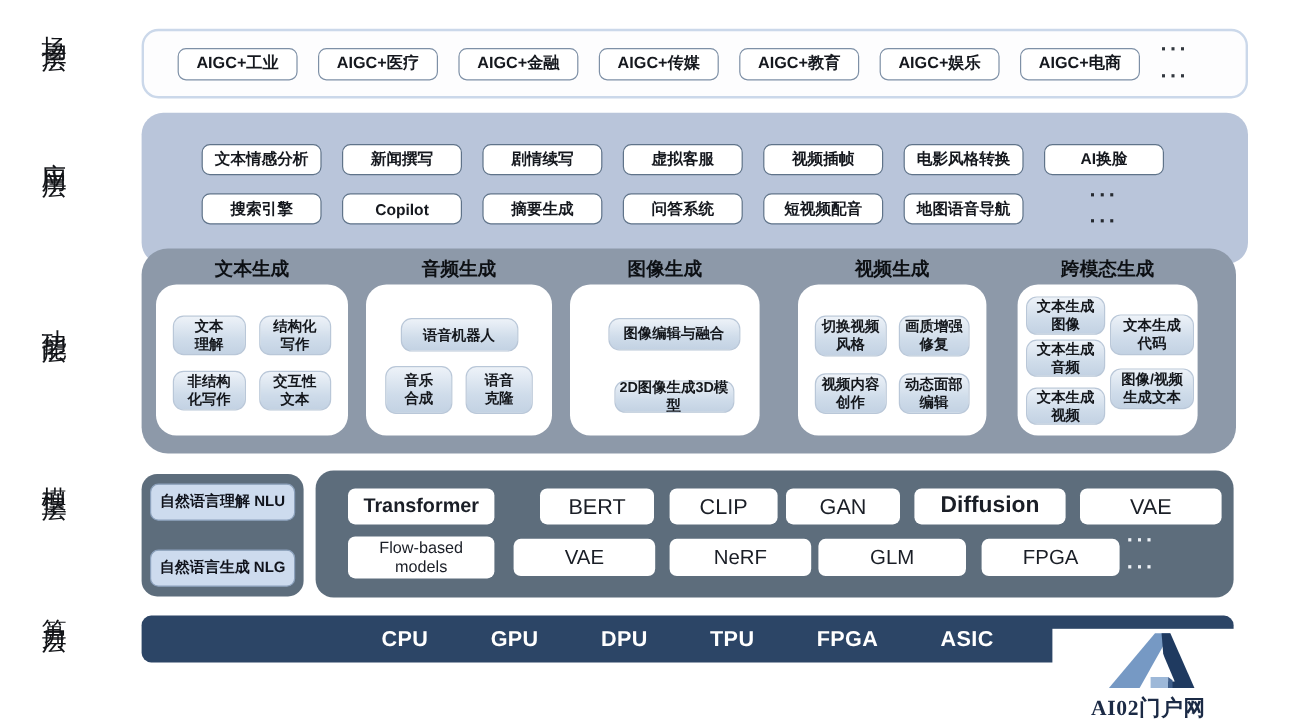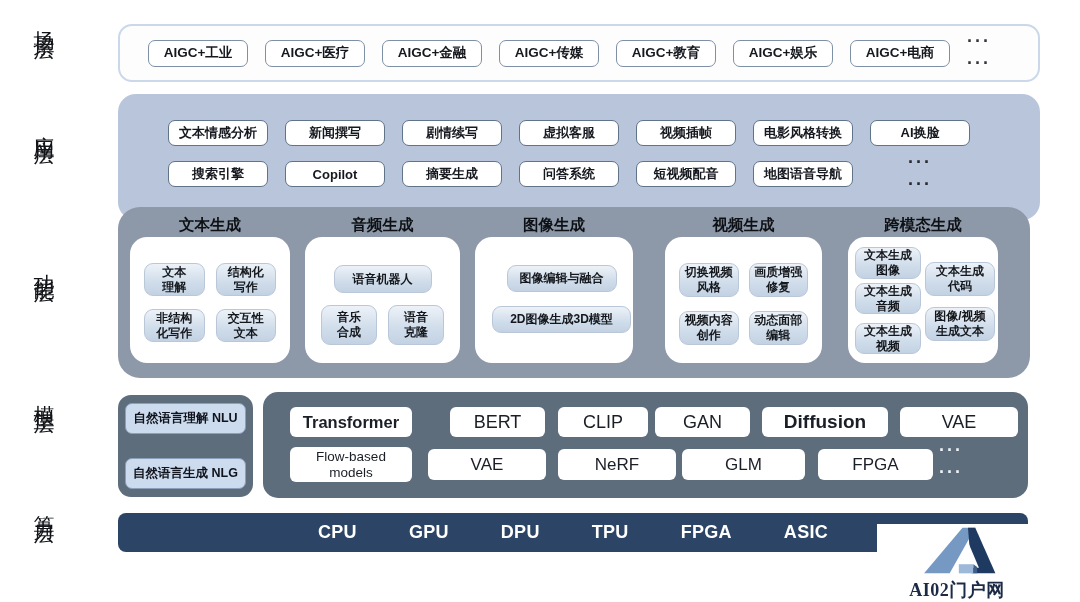--- a/index.html
+++ b/index.html
@@ -178,23 +178,23 @@
             <div class="fchip" style="width:56px;height:40px;">语音
 克隆</div>
           </div>
         </div>
       </div>
     </div>
 
     <div class="func-group" style="left:357px;width:158px;">
       <div class="func-title">图像生成</div>
       <div class="fcard">
-        <div class="col-center" style="gap:14px;padding-left:15px;">
+        <div class="col-center" style="gap:25px;padding-left:15px;">
           <div class="fchip" style="width:110px;height:27px;">图像编辑与融合</div>
-          <div class="fchip" style="width:139px;height:27px;text-align:right;">2D图像生成3D模型</div>
+          <div class="fchip" style="width:100px;height:27px;">2D图像生成3D模型</div>
         </div>
       </div>
     </div>
 
     <div class="func-group" style="left:547px;width:157px;">
       <div class="func-title">视频生成</div>
       <div class="fcard">
         <div class="grid2" style="gap:14px 10px;">
           <div class="fchip" style="height:34px;">切换视频
 风格</div>

